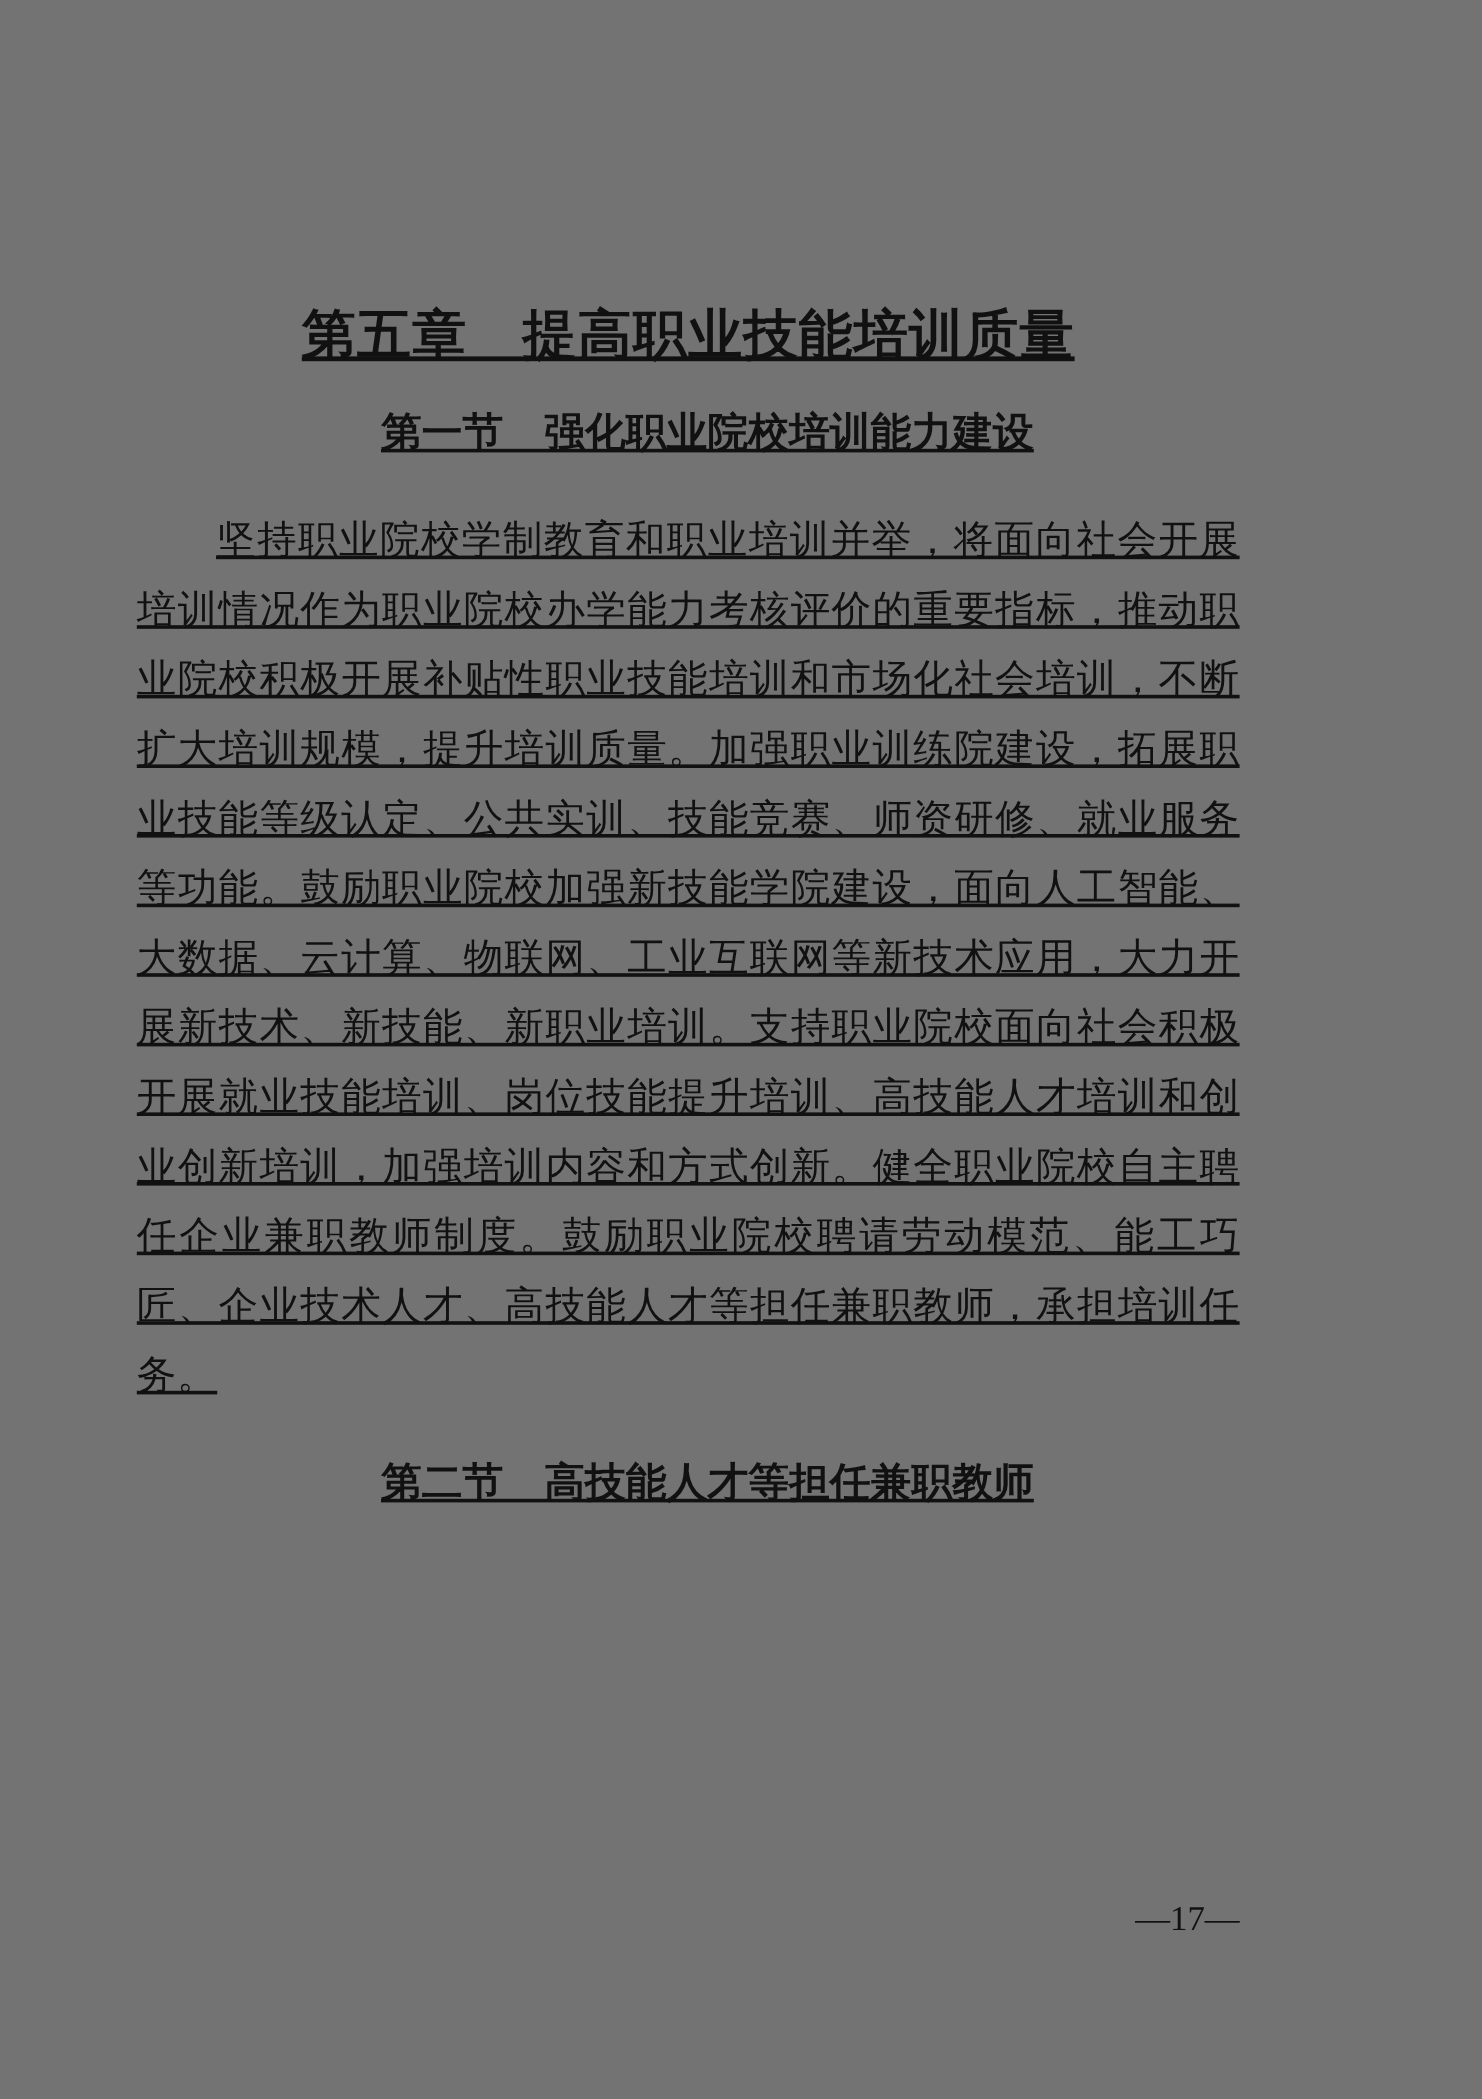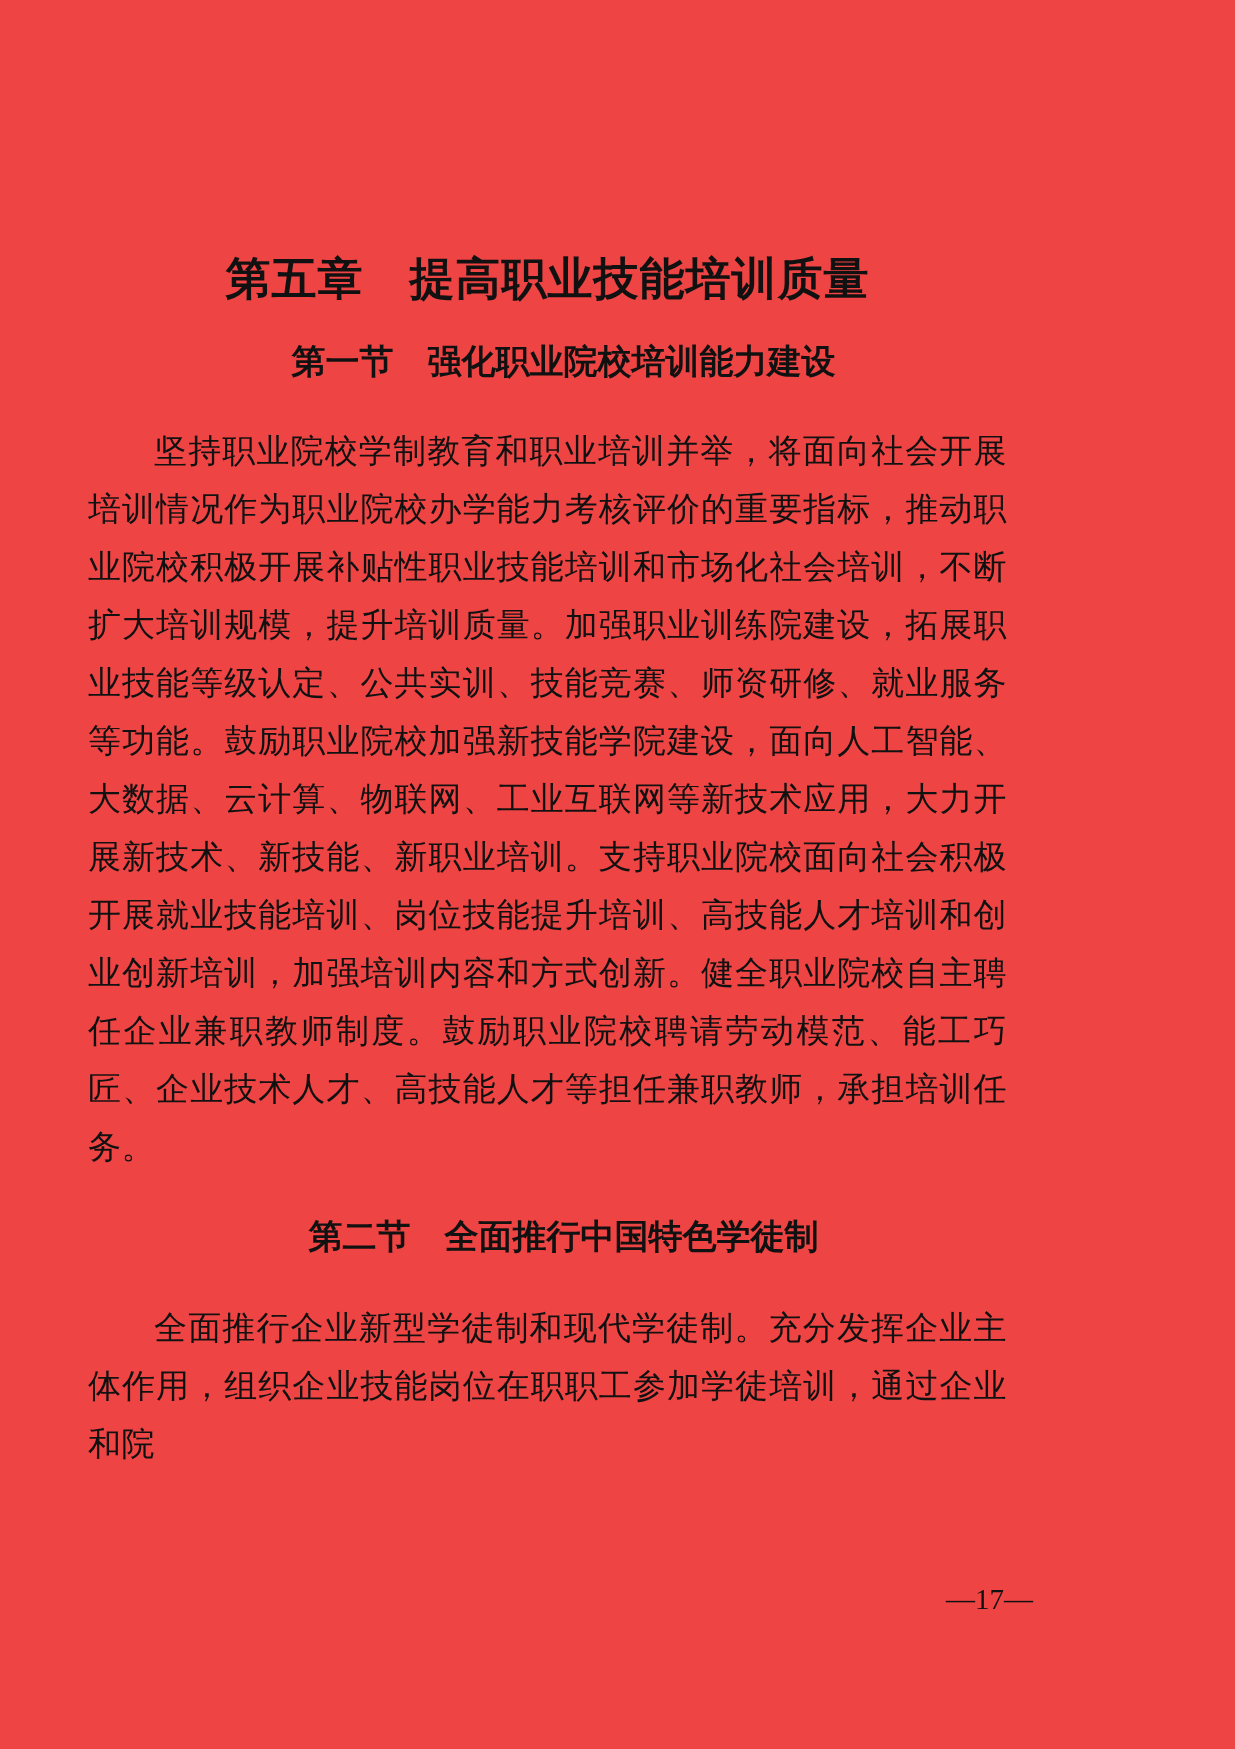--- a/index.html
+++ b/index.html
@@ -4,27 +4,28 @@
 <style>
   html, body {
     margin: 0;
     padding: 0;
     background: #e8e8e8;
   }
   .page {
     position: relative;
     width: 1235px;
     height: 1749px;
-    background: #ef4444;
+    background: #737373;
     color: #111111;
     box-sizing: border-box;
-    padding-left: 88px;
+    padding-left: 114px;
     overflow: hidden;
     margin: 0 auto;
     font-family: "Liberation Serif", "DejaVu Serif", serif;
+    text-decoration: underline;
   }
   .chapter-title {
     margin: 255px 0 0 0;
     width: 919px;
     text-align: center;
     font-family: "Liberation Serif", "DejaVu Serif", serif;
     font-weight: bold;
     font-size: 45px;
     line-height: 48px;
     letter-spacing: 1px;
@@ -72,19 +73,18 @@
 
 <div class="page">
 
   <h1 class="chapter-title">第五章　提高职业技能培训质量</h1>
 
 
   <h2 class="section-heading sec1-heading">第一节　强化职业院校培训能力建设</h2>
 
   <p class="body-para sec1-para">坚持职业院校学制教育和职业培训并举，将面向社会开展培训情况作为职业院校办学能力考核评价的重要指标，推动职业院校积极开展补贴性职业技能培训和市场化社会培训，不断扩大培训规模，提升培训质量。加强职业训练院建设，拓展职业技能等级认定、公共实训、技能竞赛、师资研修、就业服务等功能。鼓励职业院校加强新技能学院建设，面向人工智能、大数据、云计算、物联网、工业互联网等新技术应用，大力开展新技术、新技能、新职业培训。支持职业院校面向社会积极开展就业技能培训、岗位技能提升培训、高技能人才培训和创业创新培训，加强培训内容和方式创新。健全职业院校自主聘任企业兼职教师制度。鼓励职业院校聘请劳动模范、能工巧匠、企业技术人才、高技能人才等担任兼职教师，承担培训任务。</p>
 
-  <h2 class="section-heading sec2-heading">第二节　全面推行中国特色学徒制</h2>
+  <h2 class="section-heading sec2-heading">第二节　高技能人才等担任兼职教师</h2>
 
-  <p class="body-para sec2-para">全面推行企业新型学徒制和现代学徒制。充分发挥企业主体作用，组织企业技能岗位在职职工参加学徒培训，通过企业和院</p>
 
   <div class="page-number">—17—</div>
 
 </div>
 
 </body></html>

